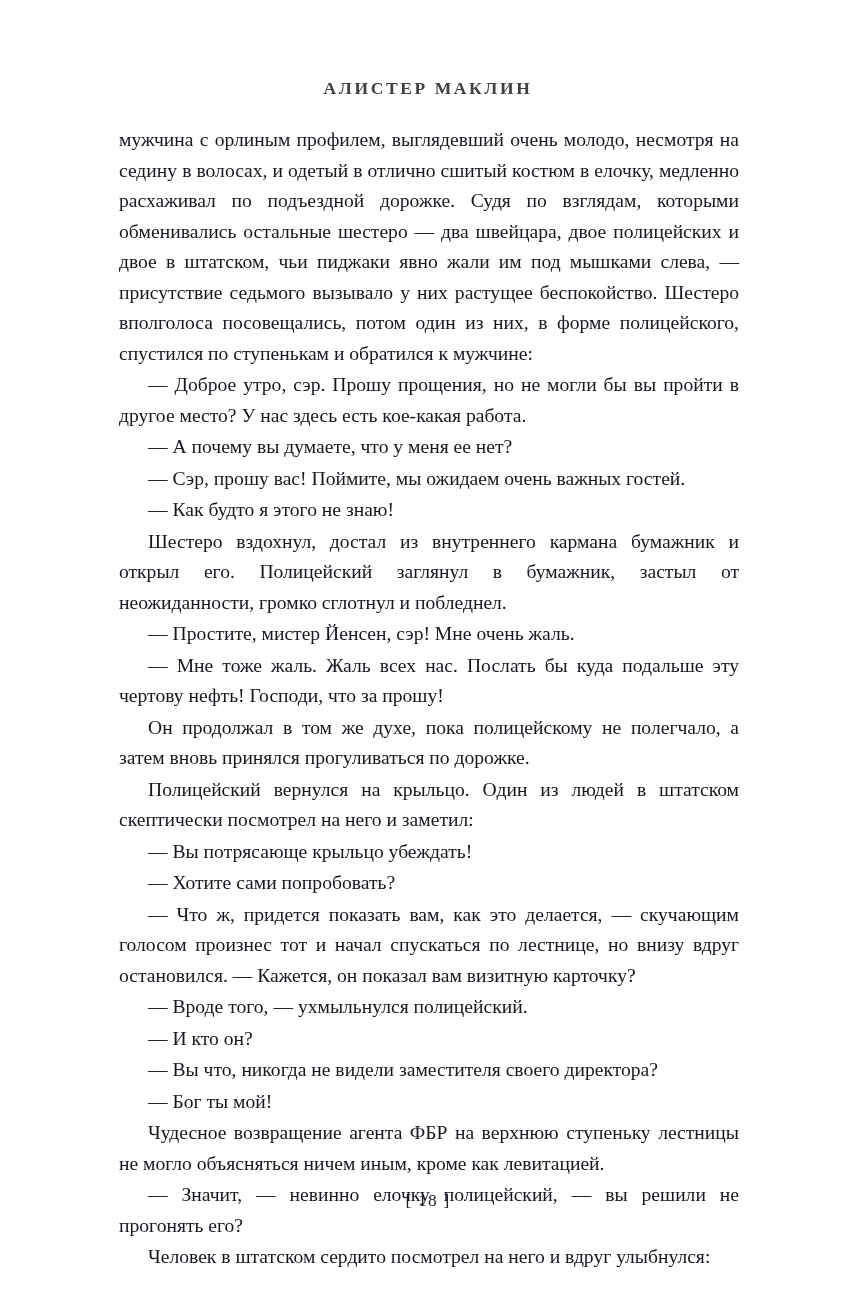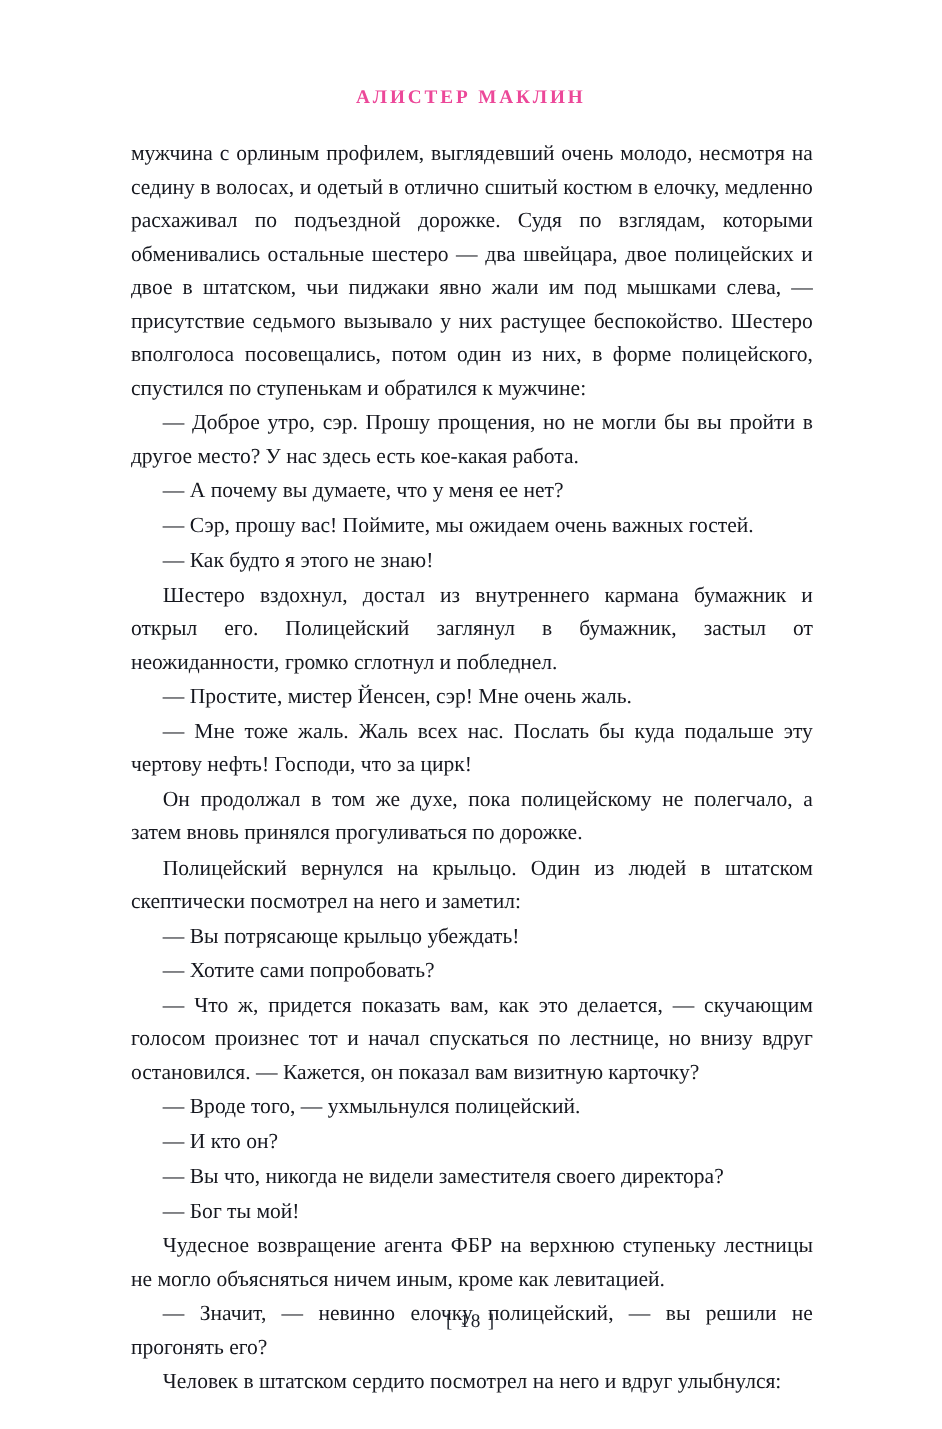--- a/index.html
+++ b/index.html
@@ -24,21 +24,21 @@
   .running-head {
     position: absolute;
     top: 78px;
     left: 0;
     right: 0;
     text-align: center;
     font-family: "Liberation Serif", serif;
     font-size: 17.5px;
     letter-spacing: 2.6px;
     font-weight: 700;
-    color: #ec4899;
+    color: #404040;
     text-transform: uppercase;
   }
   .text-block {
     position: absolute;
     top: 124px;
     left: 118px;
     width: 622px;
     font-size: 19.6px;
     line-height: 30.5px;
     text-align: justify;
@@ -76,21 +76,21 @@
   <div class="running-head">Алистер Маклин</div>
 
   <div class="text-block">
     <p>мужчина с орлиным профилем, выглядевший очень молодо, несмотря на седину в волосах, и одетый в отлично сшитый костюм в елочку, медленно расхаживал по подъездной дорожке. Судя по взглядам, которыми обменивались остальные шестеро — два швейцара, двое полицейских и двое в штатском, чьи пиджаки явно жали им под мышками слева, — присутствие седьмого вызывало у них растущее беспокойство. Шестеро вполголоса посовещались, потом один из них, в форме полицейского, спустился по ступенькам и обратился к мужчине:</p>
     <p class="dialog">— Доброе утро, сэр. Прошу прощения, но не могли бы вы пройти в другое место? У нас здесь есть кое-какая работа.</p>
     <p class="dialog">— А почему вы думаете, что у меня ее нет?</p>
     <p class="dialog">— Сэр, прошу вас! Поймите, мы ожидаем очень важных гостей.</p>
     <p class="dialog">— Как будто я этого не знаю!</p>
     <p class="indent">Шестеро вздохнул, достал из внутреннего кармана бумажник и открыл его. Полицейский заглянул в бумажник, застыл от неожиданности, громко сглотнул и побледнел.</p>
     <p class="dialog">— Простите, мистер Йенсен, сэр! Мне очень жаль.</p>
-    <p class="dialog">— Мне тоже жаль. Жаль всех нас. Послать бы куда подальше эту чертову нефть! Господи, что за цирк!</p>
+    <p class="dialog">— Мне тоже жаль. Жаль всех нас. Послать бы куда подальше эту чертову нефть! Господи, что за прошу!</p>
     <p class="indent">Он продолжал в том же духе, пока полицейскому не полегчало, а затем вновь принялся прогуливаться по дорожке.</p>
     <p class="indent">Полицейский вернулся на крыльцо. Один из людей в штатском скептически посмотрел на него и заметил:</p>
     <p class="dialog">— Вы потрясающе крыльцо убеждать!</p>
     <p class="dialog">— Хотите сами попробовать?</p>
     <p class="dialog">— Что ж, придется показать вам, как это делается, — скучающим голосом произнес тот и начал спускаться по лестнице, но внизу вдруг остановился. — Кажется, он показал вам визитную карточку?</p>
     <p class="dialog">— Вроде того, — ухмыльнулся полицейский.</p>
     <p class="dialog">— И кто он?</p>
     <p class="dialog">— Вы что, никогда не видели заместителя своего директора?</p>
     <p class="dialog">— Бог ты мой!</p>
     <p class="indent">Чудесное возвращение агента ФБР на верхнюю ступеньку лестницы не могло объясняться ничем иным, кроме как левитацией.</p>

